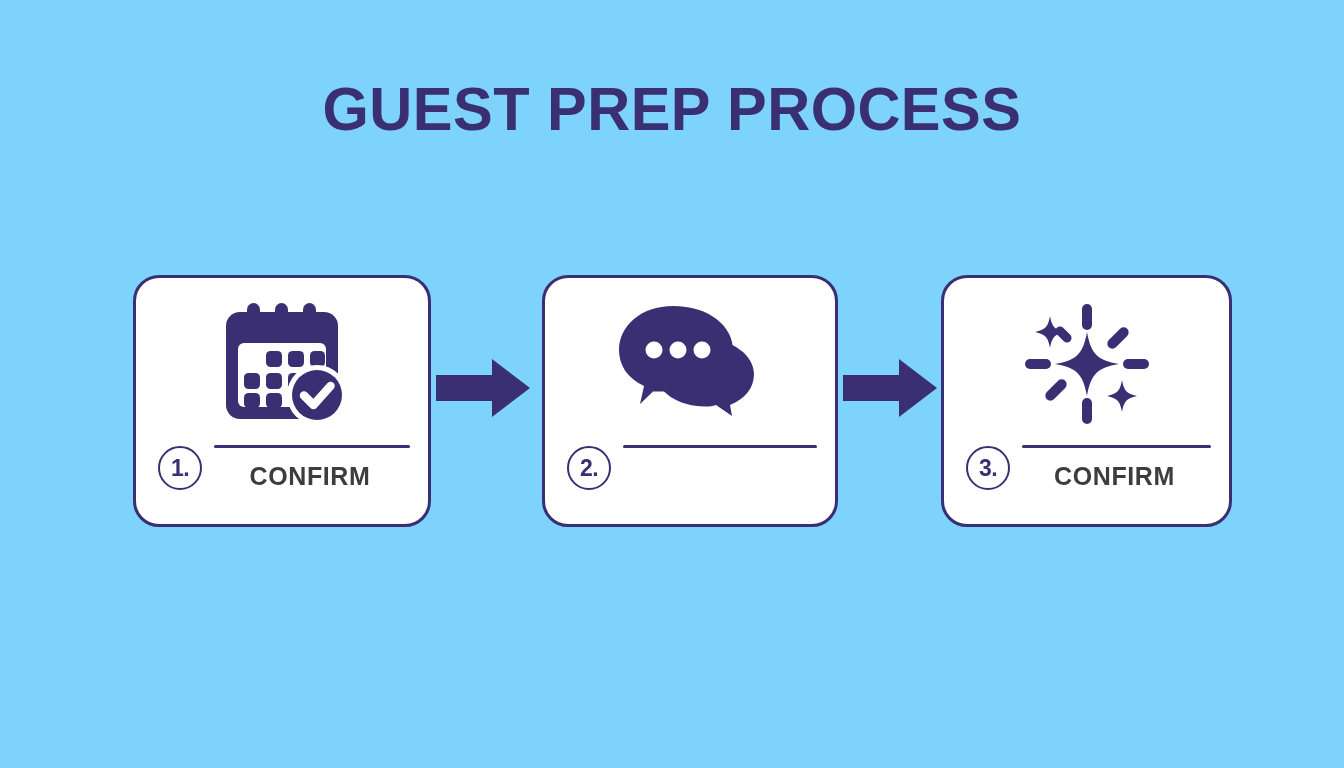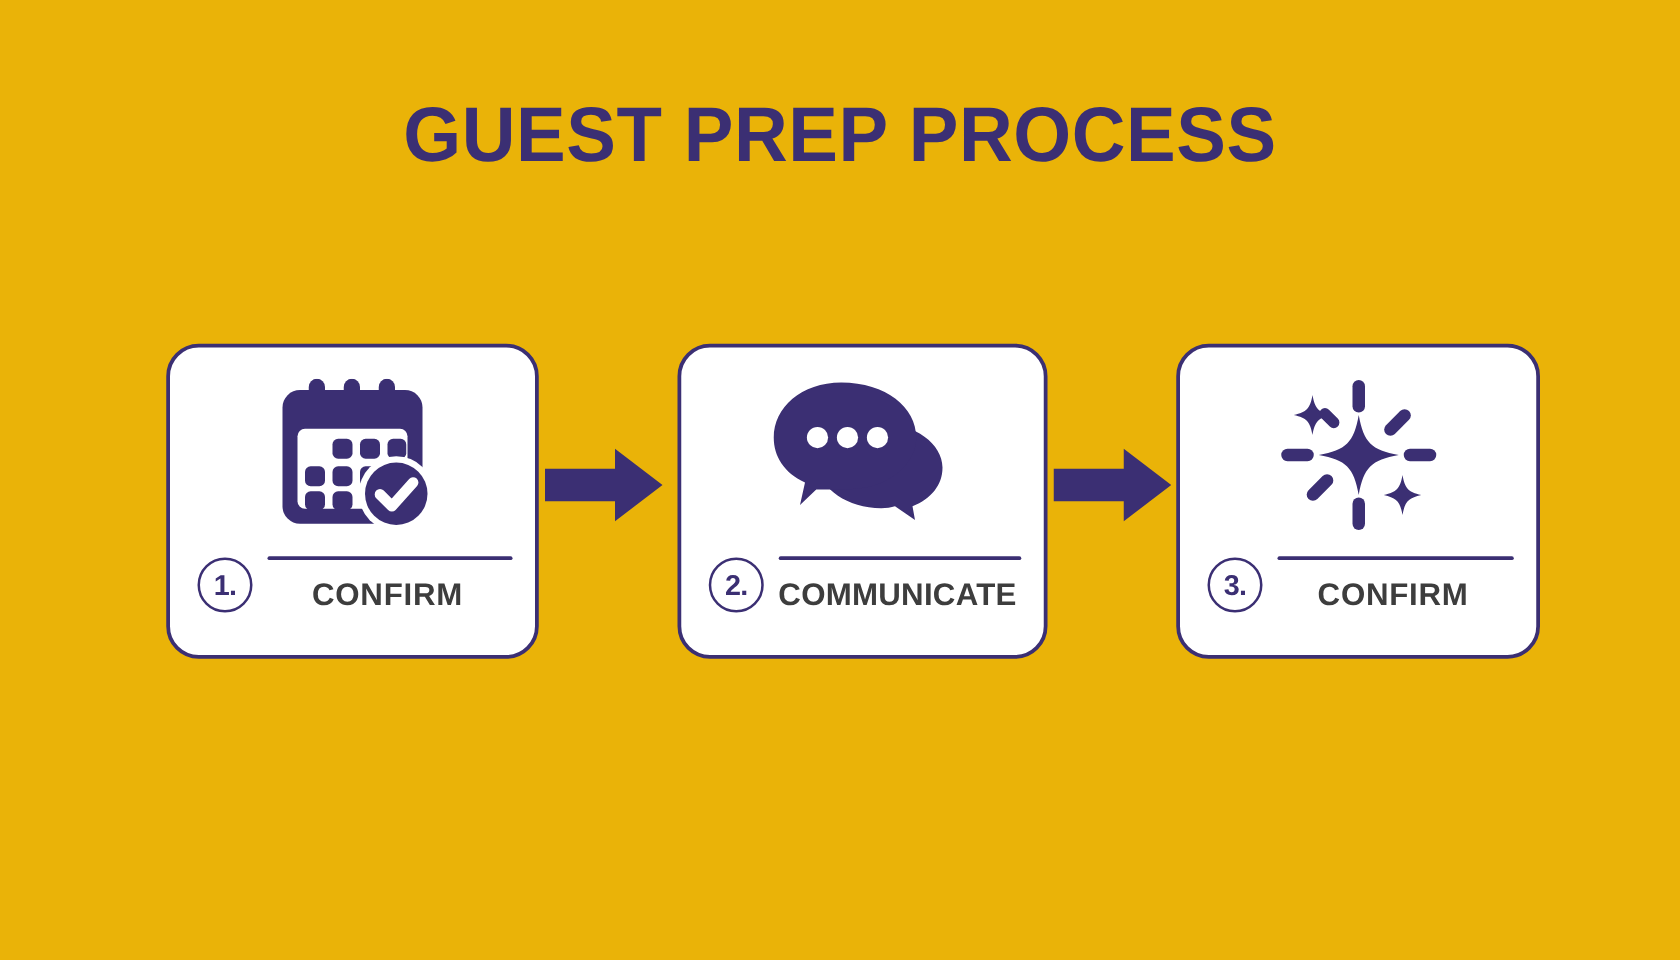--- a/index.html
+++ b/index.html
@@ -11,21 +11,21 @@
     height: 768px;
     background: #fdfdfd;
     font-family: "Liberation Sans", sans-serif;
     overflow: hidden;
     position: relative;
   }
 
   #slide {
     position: absolute;
     inset: 0;
-    background: #eab308;
+    background: #7dd3fc;
     text-decoration: underline;
   }
 
   
   #title {
     position: absolute;
     top: 74px;
     left: 0;
     width: 1344px;
     text-align: center;
@@ -213,21 +213,20 @@
 
             <circle cx="37" cy="46" r="8.5" fill="#ffffff"></circle>
             <circle cx="61" cy="46" r="8.5" fill="#ffffff"></circle>
             <circle cx="85" cy="46" r="8.5" fill="#ffffff"></circle>
           </svg>
         </span>
       </div>
       <div class="footer">
         <div class="badge">2.</div>
         <div class="rule"></div>
-        <div class="step-label">COMMUNICATE</div>
       </div>
     </div>
 
     <div class="arrow arrow-2">
       <svg width="98" height="62" viewBox="0 0 98 62" xmlns="http://www.w3.org/2000/svg">
         <path d="M2 18 H58 V2 L96 31 L58 60 V44 H2 Z" fill="#3b2f73"></path>
       </svg>
     </div>
 
     <div class="card card-3">

